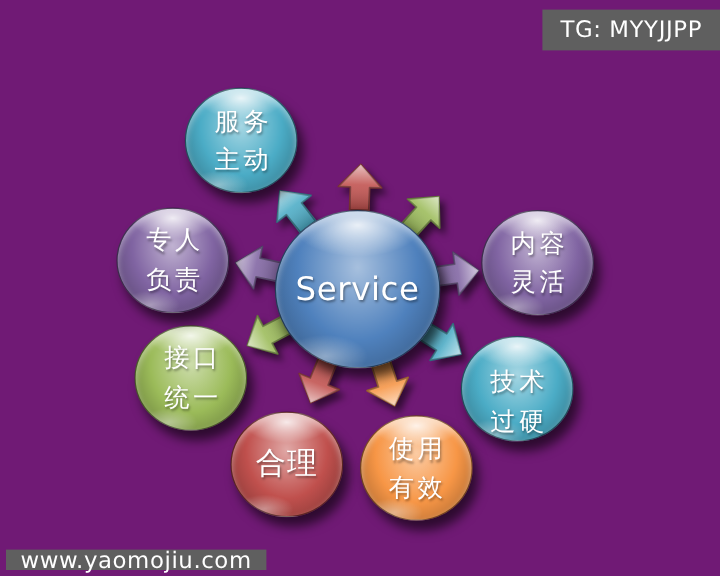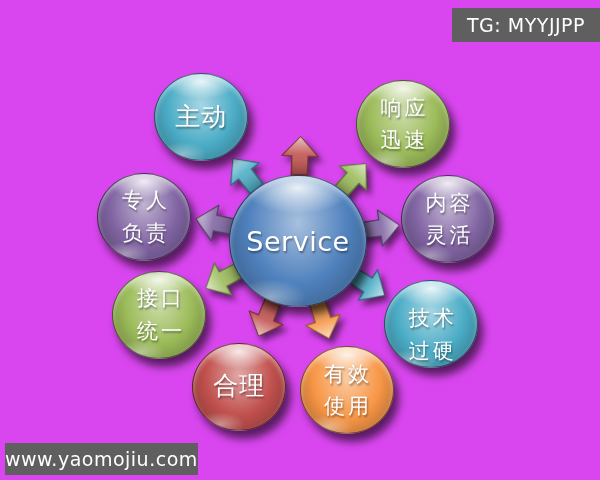--- a/index.html
+++ b/index.html
@@ -5,38 +5,38 @@
   html, body {
     margin: 0;
     padding: 0;
     background: #ffffff;
     font-family: "DejaVu Sans", "Liberation Sans", sans-serif;
   }
   #stage {
     position: relative;
     width: 600px;
     height: 480px;
-    background: #d946ef;
+    background: #701a75;
     overflow: hidden;
   }
 
   
   .wm {
     position: absolute;
     display: flex;
     align-items: center;
     background: var(--wm-bg, #5f5f5f);
     color: var(--wm-fg, #ffffff);
     font-size: 19px;
     letter-spacing: 0.5px;
     white-space: nowrap;
     z-index: 5;
   }
   .wm-tr { top: 8px; right: 0; height: 34px; padding: 0 15px; }
-  .wm-bl { left: 5px; bottom: 5px; height: 32px; padding: 0 0; }
+  .wm-bl { left: 5px; bottom: 5px; height: 17px; padding: 0 12px; }
 
   
   .ball {
     position: absolute;
     border-radius: 50%;
     display: flex;
     flex-direction: column;
     align-items: center;
     justify-content: center;
     color: #ffffff;
@@ -116,26 +116,20 @@
 
   <div class="ball center-ball" id="center-ball" style="--base: #4f81bd; --light: rgb(167,192,222); --dark: rgb(49,80,117);">
     <div class="center-label">Service</div>
   </div>
     <div class="arrow-wrap" style="left: 279.932px; top: 135.051px; --base: #c0504d; --light: rgb(224,168,166); --dark: rgb(119,50,48);">
     <svg viewBox="0 0 40 42" width="40" height="42" style="transform: rotate(2deg);">
       <path class="arrow-body" d="M20 2 L38 21 L28 21 L28 40 L12 40 L12 21 L2 21 Z"></path>
       <path class="arrow-sheen" d="M20 2 L38 21 L28 21 L28 40 L12 40 L12 21 L2 21 Z" fill="url(#arrowGloss)"></path>
     </svg>
   </div>
-    <div class="ball node" style="left: 356.054px; top: 80.3263px; --base: #9bbb59; --light: rgb(205,221,172); --dark: rgb(96,116,55);">
-    <div class="lines">
-        <div class="line">响应</div>
-        <div class="line">迅速</div>
-      </div>
-  </div>
     <div class="arrow-wrap" style="left: 333.207px; top: 156.576px; --base: #9bbb59; --light: rgb(205,221,172); --dark: rgb(96,116,55);">
     <svg viewBox="0 0 40 42" width="40" height="42" style="transform: rotate(42deg);">
       <path class="arrow-body" d="M20 2 L38 21 L28 21 L28 40 L12 40 L12 21 L2 21 Z"></path>
       <path class="arrow-sheen" d="M20 2 L38 21 L28 21 L28 40 L12 40 L12 21 L2 21 Z" fill="url(#arrowGloss)"></path>
     </svg>
   </div>
     <div class="ball node" style="left: 401px; top: 175.15px; justify-content: center; --base: #8064a2; --light: rgb(192,178,209); --dark: rgb(79,62,100);">
     <div class="lines">
         <div class="line">内容</div>
         <div class="line">灵活</div>
@@ -154,22 +148,22 @@
       </div>
   </div>
     <div class="arrow-wrap" style="left: 348.236px; top: 263.513px; --base: #4bacc6; --light: rgb(165,214,227); --dark: rgb(47,107,123);">
     <svg viewBox="0 0 40 42" width="40" height="42" style="transform: rotate(122deg);">
       <path class="arrow-body" d="M20 2 L38 21 L28 21 L28 40 L12 40 L12 21 L2 21 Z"></path>
       <path class="arrow-sheen" d="M20 2 L38 21 L28 21 L28 40 L12 40 L12 21 L2 21 Z" fill="url(#arrowGloss)"></path>
     </svg>
   </div>
     <div class="ball node" style="left: 299.516px; top: 346.316px; --base: #f79646; --light: rgb(251,203,163); --dark: rgb(153,93,43);">
     <div class="lines">
+        <div class="line">使用</div>
         <div class="line">有效</div>
-        <div class="line">使用</div>
       </div>
   </div>
     <div class="arrow-wrap" style="left: 302.957px; top: 298.889px; --base: #f79646; --light: rgb(251,203,163); --dark: rgb(153,93,43);">
     <svg viewBox="0 0 40 42" width="40" height="42" style="transform: rotate(162deg);">
       <path class="arrow-body" d="M20 2 L38 21 L28 21 L28 40 L12 40 L12 21 L2 21 Z"></path>
       <path class="arrow-sheen" d="M20 2 L38 21 L28 21 L28 40 L12 40 L12 21 L2 21 Z" fill="url(#arrowGloss)"></path>
     </svg>
   </div>
     <div class="ball node" style="left: 192.187px; top: 342.568px; --base: #c0504d; --light: rgb(224,168,166); --dark: rgb(119,50,48);">
     <div class="lines">
@@ -201,20 +195,21 @@
       </div>
   </div>
     <div class="arrow-wrap" style="left: 194.836px; top: 201.535px; --base: #8064a2; --light: rgb(192,178,209); --dark: rgb(79,62,100);">
     <svg viewBox="0 0 40 42" width="40" height="42" style="transform: rotate(-78deg);">
       <path class="arrow-body" d="M20 2 L38 21 L28 21 L28 40 L12 40 L12 21 L2 21 Z"></path>
       <path class="arrow-sheen" d="M20 2 L38 21 L28 21 L28 40 L12 40 L12 21 L2 21 Z" fill="url(#arrowGloss)"></path>
     </svg>
   </div>
     <div class="ball node" style="left: 154.341px; top: 73.2823px; --base: #4bacc6; --light: rgb(165,214,227); --dark: rgb(47,107,123);">
     <div class="lines">
+        <div class="line">服务</div>
         <div class="line">主动</div>
       </div>
   </div>
     <div class="arrow-wrap" style="left: 225.284px; top: 152.807px; --base: #4bacc6; --light: rgb(165,214,227); --dark: rgb(47,107,123);">
     <svg viewBox="0 0 40 42" width="40" height="42" style="transform: rotate(-38deg);">
       <path class="arrow-body" d="M20 2 L38 21 L28 21 L28 40 L12 40 L12 21 L2 21 Z"></path>
       <path class="arrow-sheen" d="M20 2 L38 21 L28 21 L28 40 L12 40 L12 21 L2 21 Z" fill="url(#arrowGloss)"></path>
     </svg>
   </div>
   </div>

